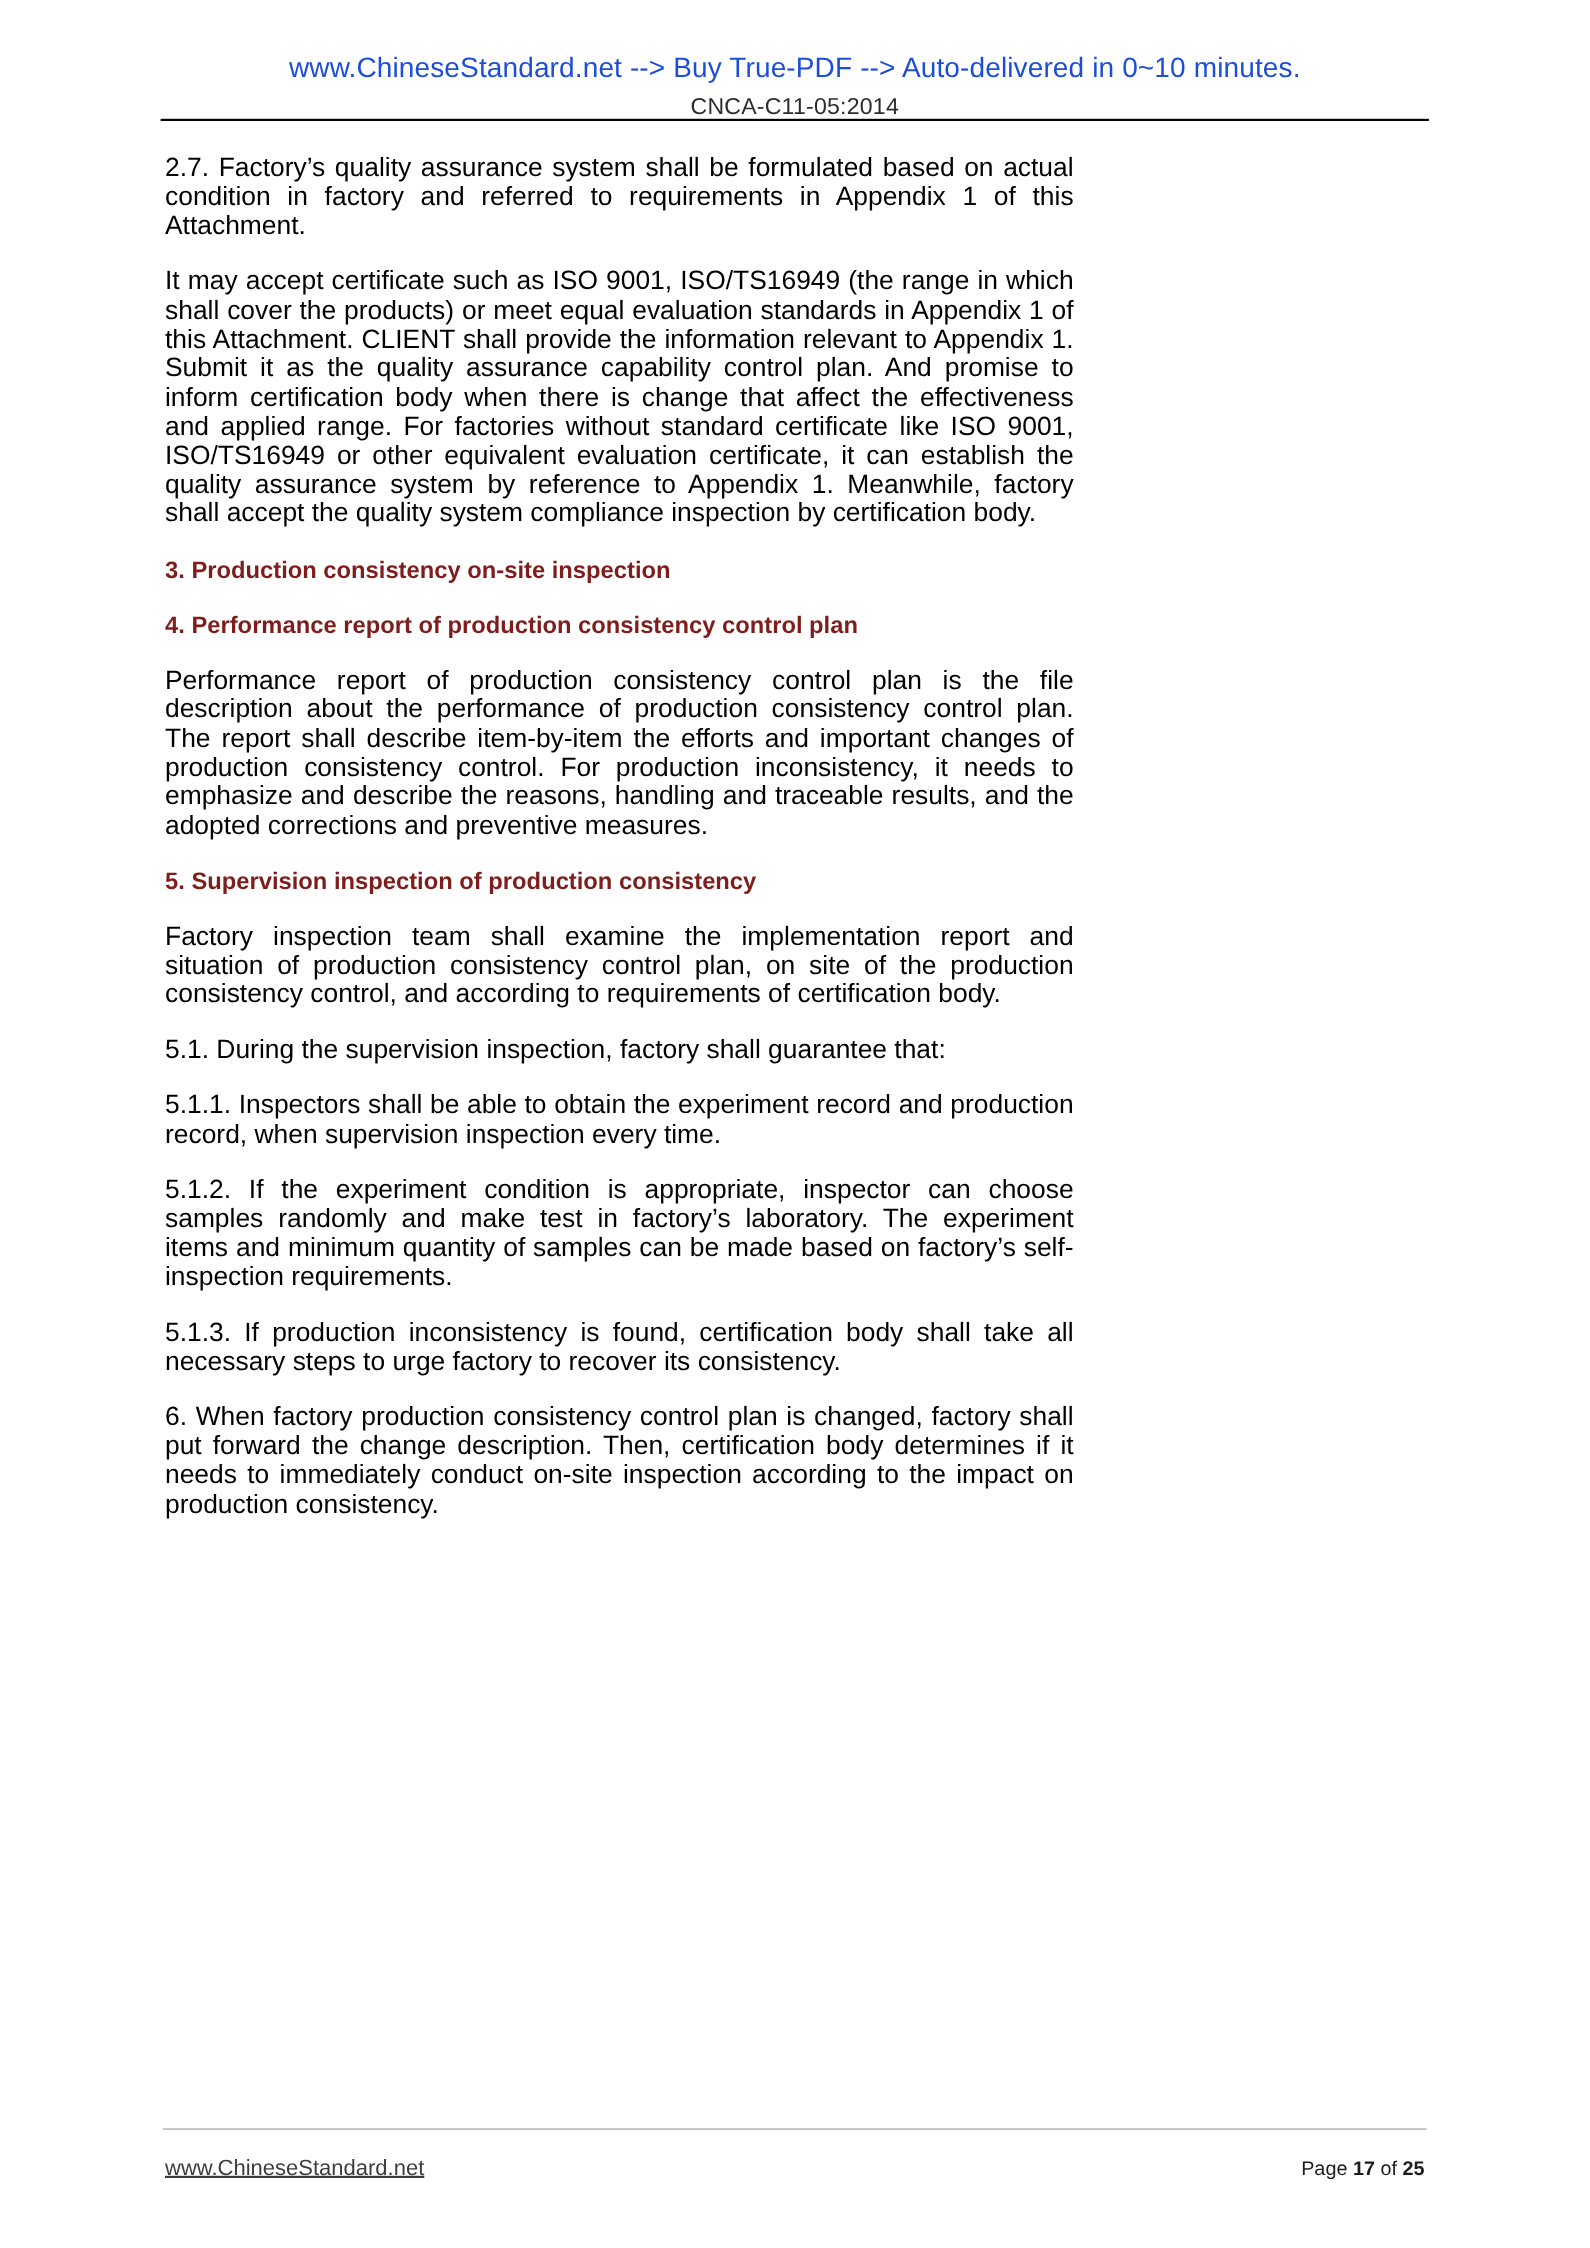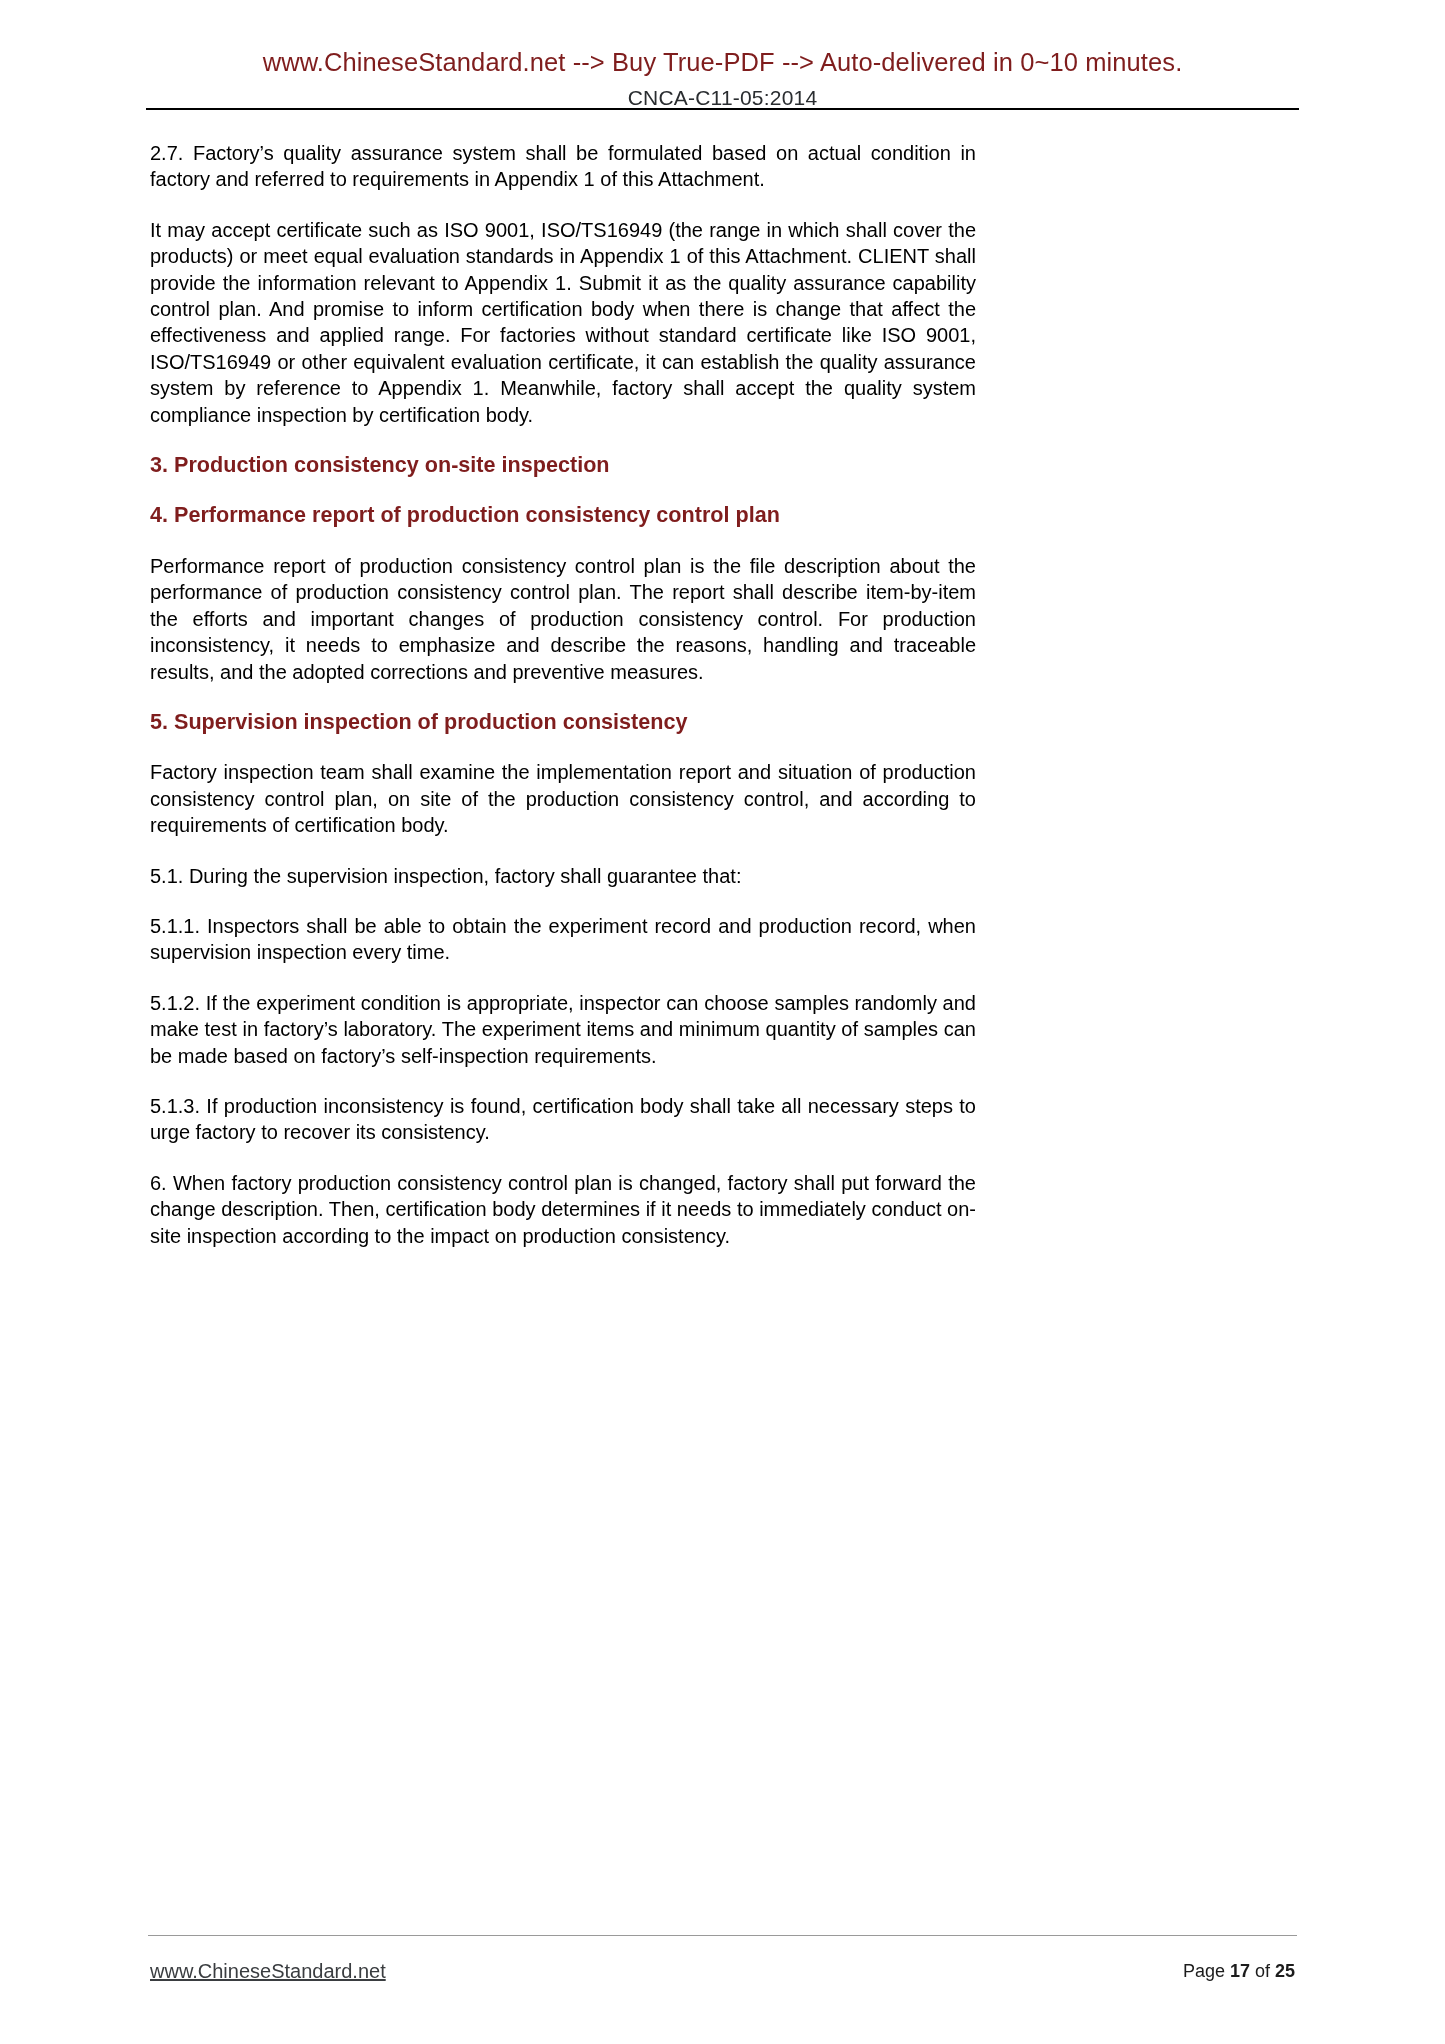--- a/index.html
+++ b/index.html
@@ -25,21 +25,21 @@
   .header {
     position: absolute;
     left: 0;
     top: 0;
     width: 100%;
     padding-top: 48px;
     text-align: center;
   }
   .header-promo {
     font-size: 25.5px;
-    color: #7f1d1d;
+    color: #1d4ed8;
     letter-spacing: 0.1px;
     white-space: nowrap;
   }
   .header-code {
     margin-top: 9px;
     font-size: 21px;
     color: #2a2d30;
     letter-spacing: 0.2px;
   }
   .header-rule {
@@ -52,21 +52,21 @@
 
   
   .content {
     position: absolute;
     left: 150px;
     top: 140px;
     width: 826px;
   }
   p.para {
     margin: 0 0 24px 0;
-    font-size: 20px;
+    font-size: 24px;
     line-height: 26.4px;
     text-align: justify;
     text-justify: inter-word;
     color: #000000;
   }
   p.para:last-child { margin-bottom: 0; }
   h2.heading {
     margin: 0 0 24px 0;
     font-size: 21.6px;
     line-height: 26.4px;

